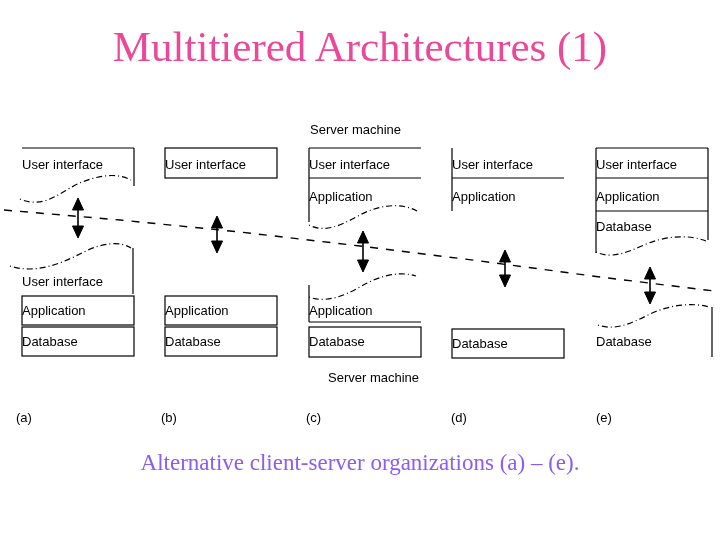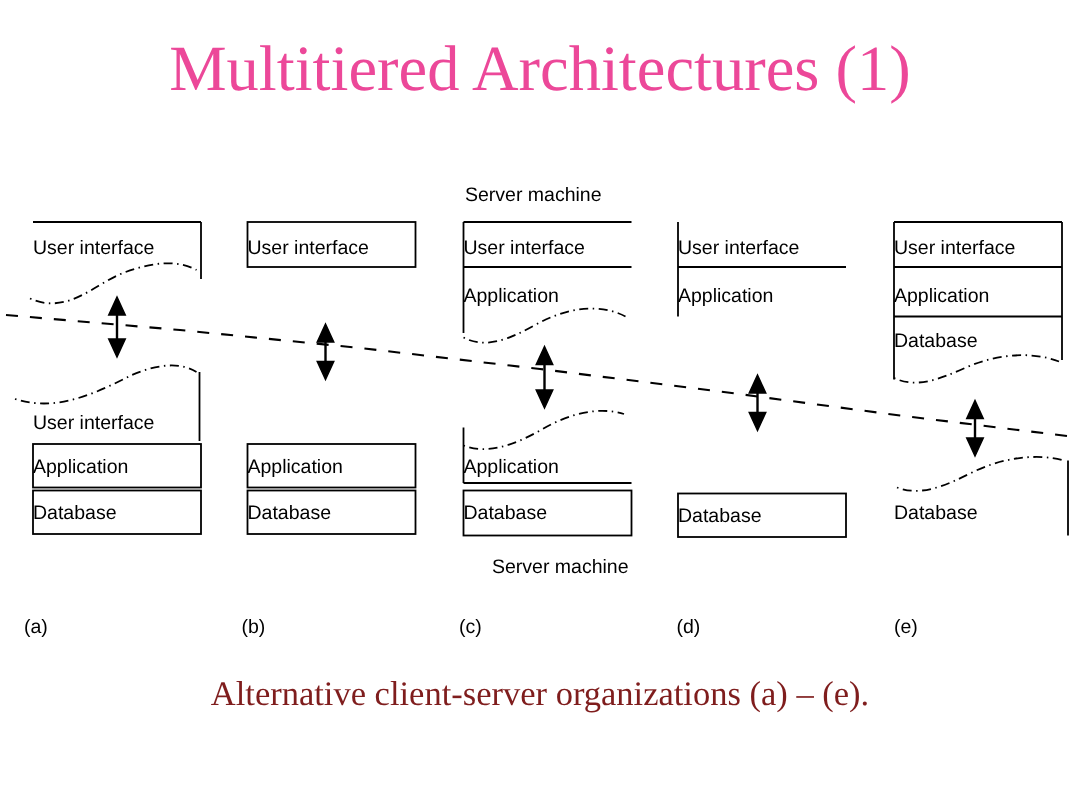--- a/index.html
+++ b/index.html
@@ -2,21 +2,21 @@
 <html><head>
 <meta charset="utf-8">
 <style>
   html,body{margin:0;padding:0;background:#fff;}
   .slide{position:relative;width:720px;height:540px;background:#ffffff;
          font-family:"Liberation Sans",sans-serif;overflow:hidden;}
   .title{position:absolute;left:0;top:22px;width:720px;margin:0;text-align:center;
          font-family:"Liberation Serif",serif;font-weight:normal;
          font-size:43px;color:#ec4899;}
   .caption{position:absolute;left:10px;top:450px;width:700px;text-align:center;
-         font-family:"Liberation Serif",serif;font-size:23px;color:#7f1d1d;}
+         font-family:"Liberation Serif",serif;font-size:23px;color:#8b5cf6;}
   .lbl{position:absolute;font-size:13px;color:#000;line-height:15px;
        white-space:nowrap;}
   .ctr{text-align:left;}
   svg.overlay{position:absolute;left:0;top:0;width:720px;height:540px;}
 </style>
 </head>
 <body>
 
 <div class="slide">
 

